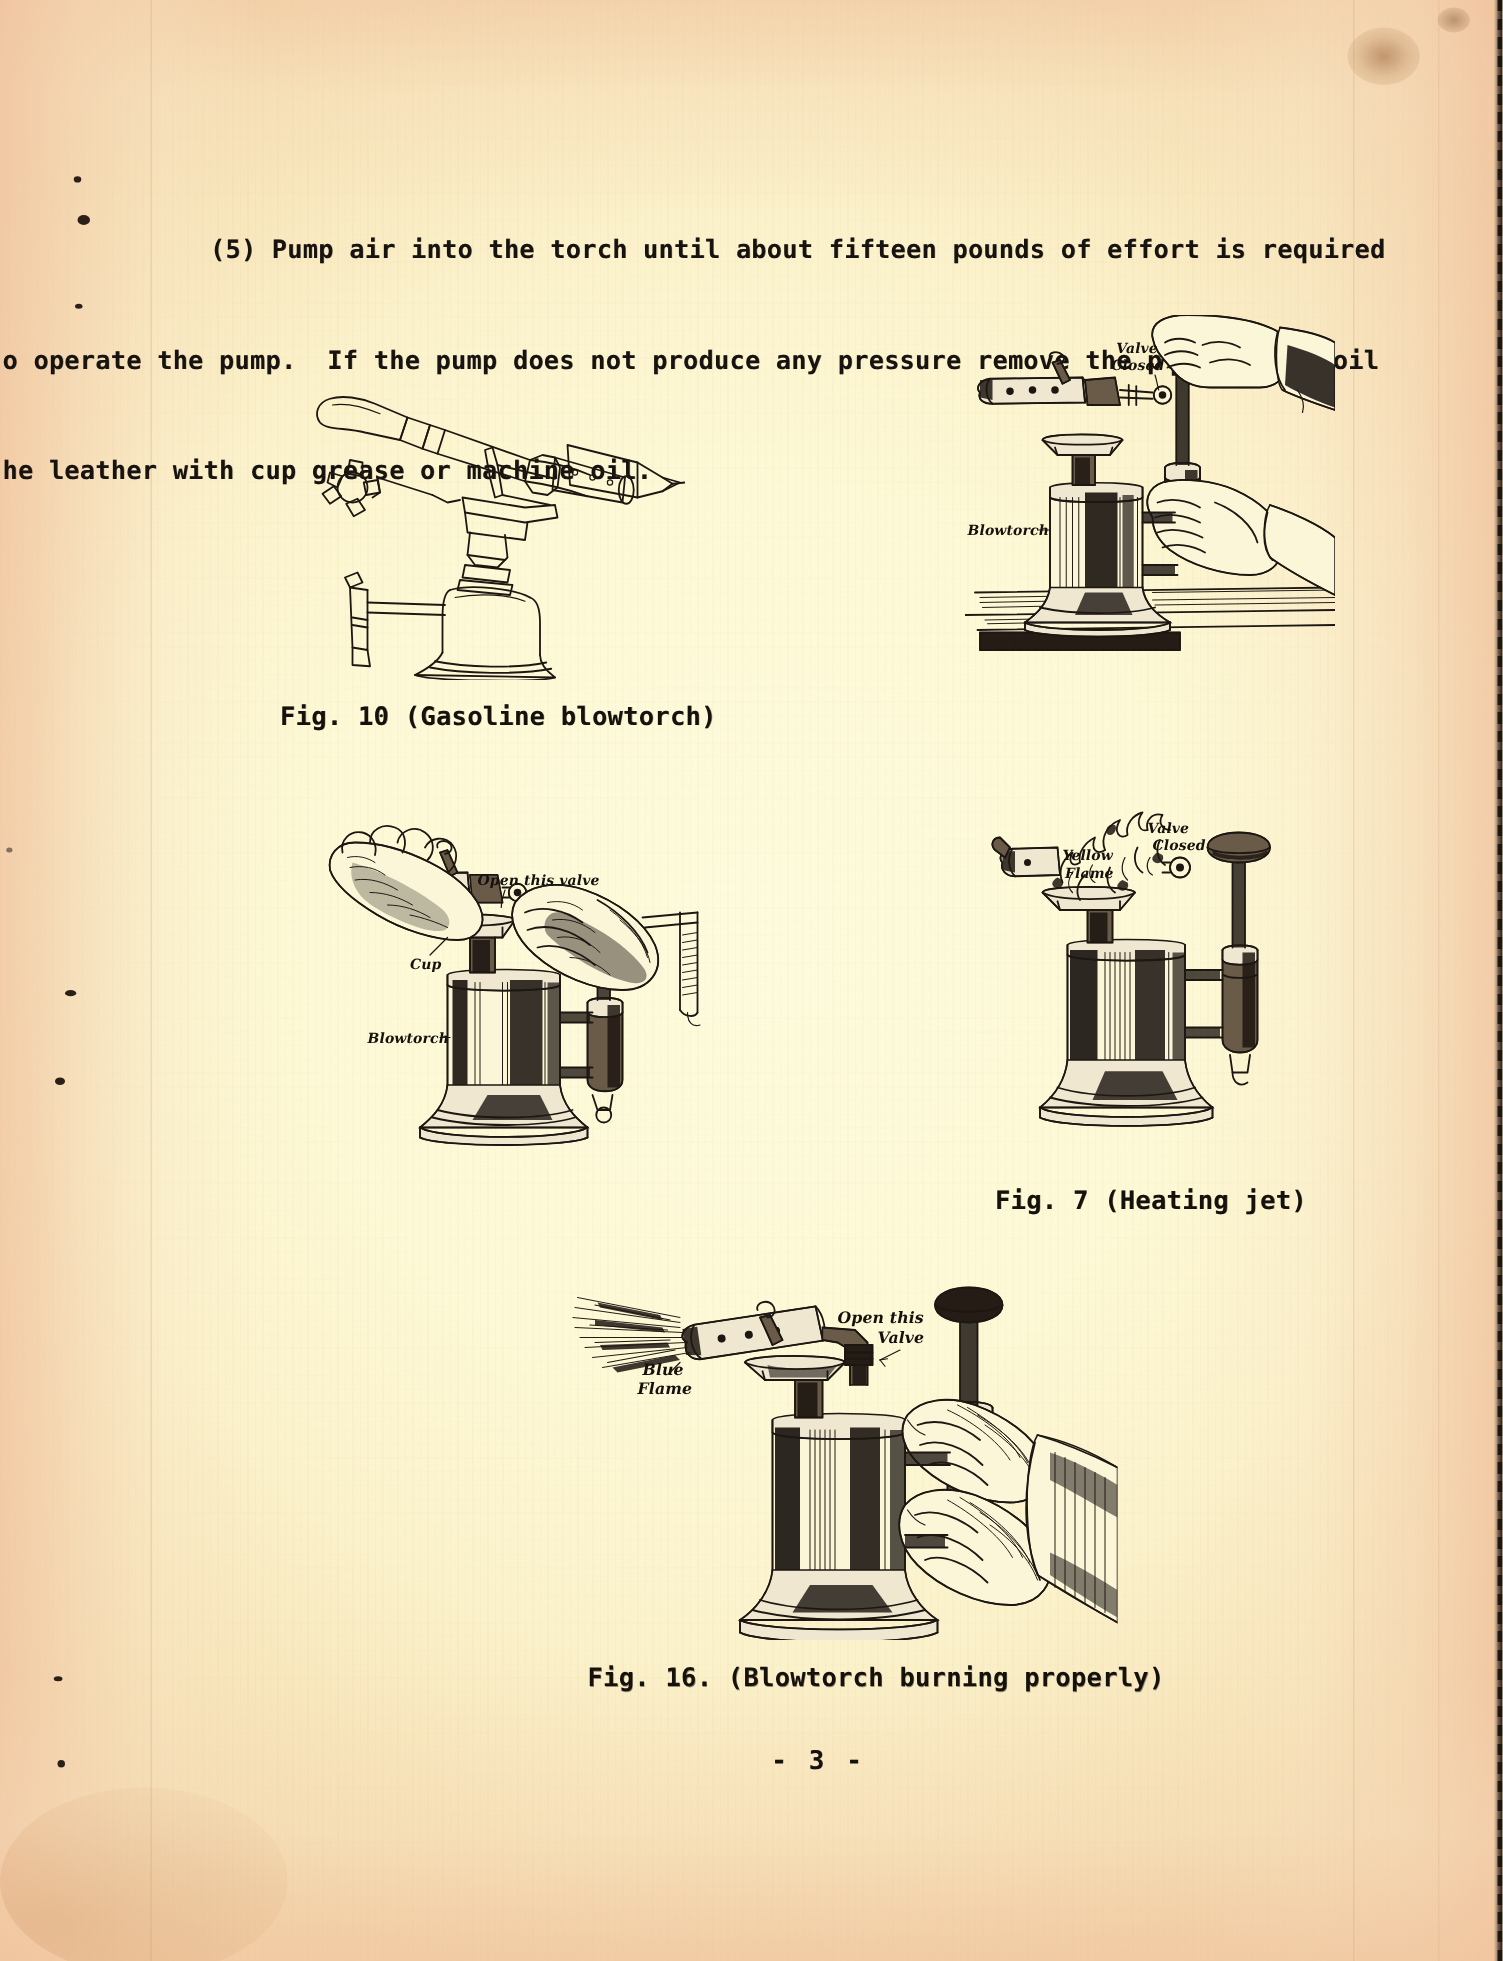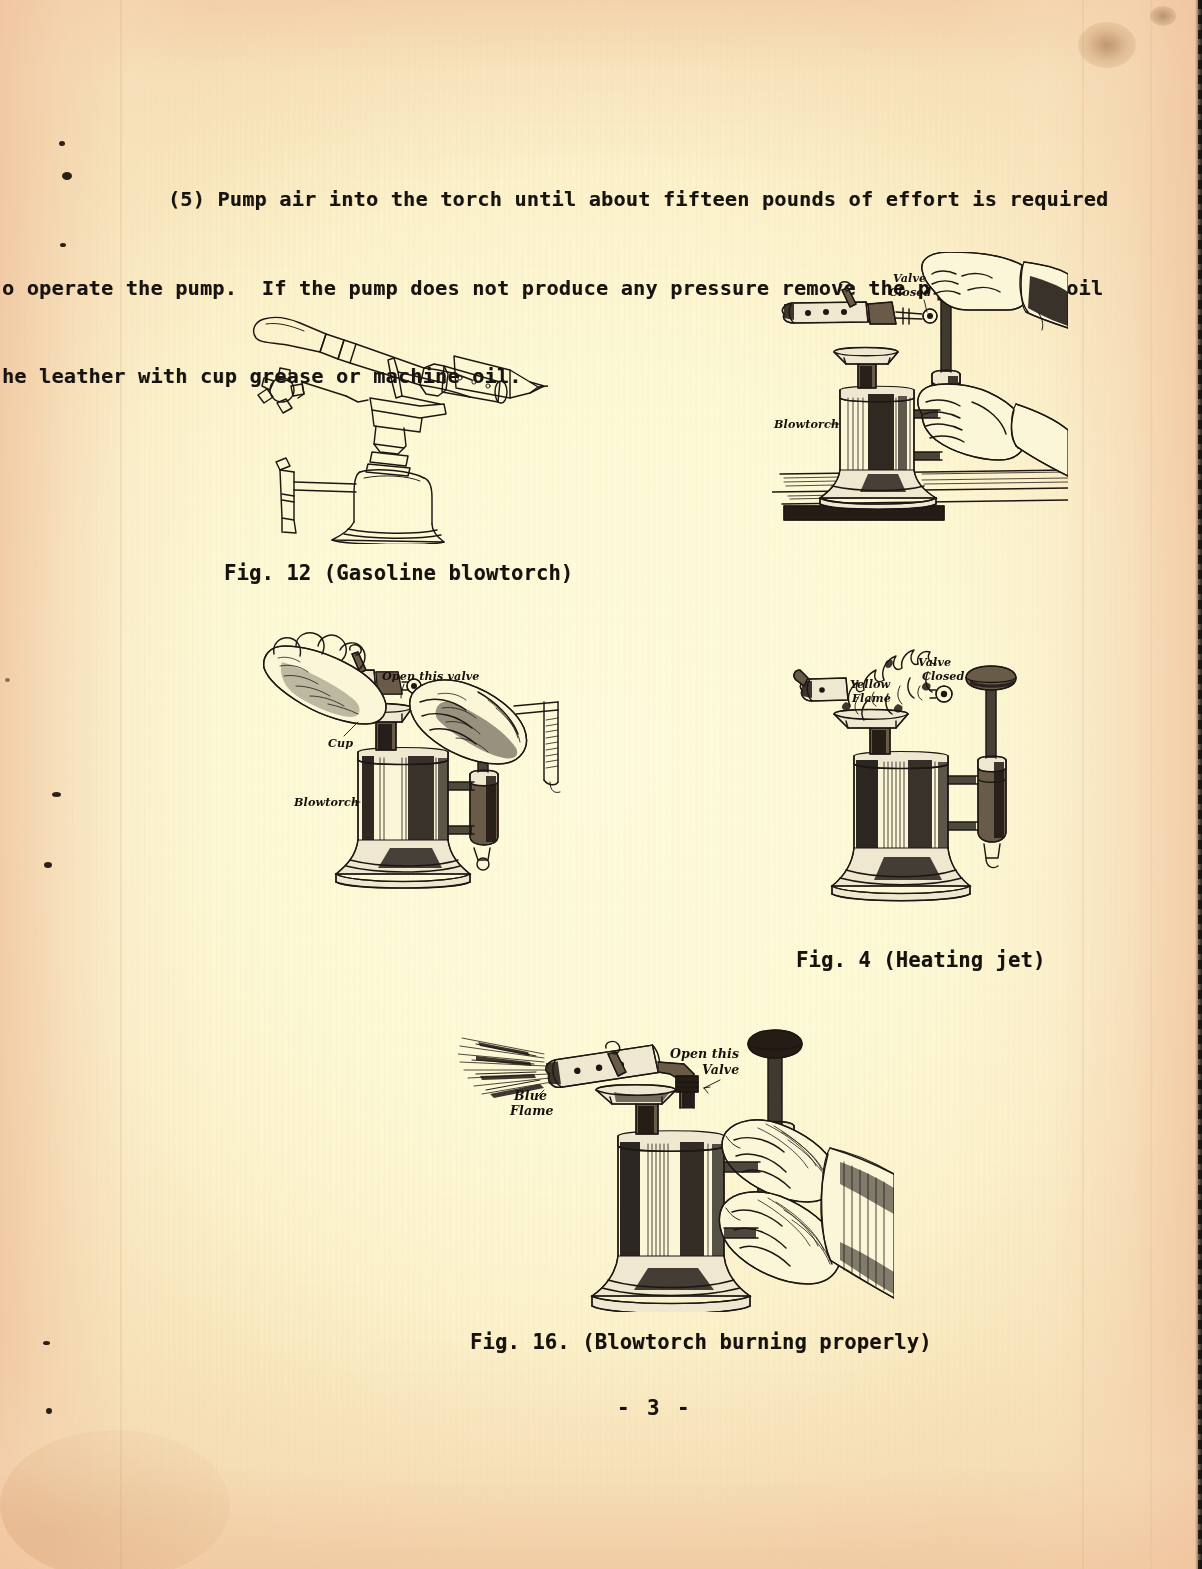--- a/index.html
+++ b/index.html
@@ -154,21 +154,21 @@
     font-weight: 700;
     letter-spacing: 2.6px;
     white-space: pre;
     text-shadow: 0.4px 0.3px 0px rgba(30,22,16,0.42);
   }
 
   
   .figure { position: absolute; }
   #fig-12 { left: 248px; top: 286px; width: 300px; height: 258px; }
   #fig-13 { left: 772px; top: 252px; width: 296px; height: 286px; }
-  #fig-14 { left: 262px; top: 624px; width: 310px; height: 268px; }
+  #fig-14 { left: 262px; top: 652px; width: 310px; height: 268px; }
   #fig-15 { left: 788px; top: 642px; width: 268px; height: 276px; }
   #fig-16 { left: 458px; top: 1016px; width: 436px; height: 296px; }
   .figure svg { display: block; width: 100%; height: 100%; }
 
   .ink   { fill: none; stroke: #1d1712; stroke-width: 1.45; stroke-linecap: round; stroke-linejoin: round; }
   .ink-t { fill: none; stroke: #1d1712; stroke-width: 0.95; stroke-linecap: round; stroke-linejoin: round; }
   .ink-h { fill: none; stroke: #241c15; stroke-width: 0.8; stroke-linecap: round; }
   .solid { fill: #1d1712; stroke: none; }
   .dark  { fill: #241c15; stroke: #1d1712; stroke-width: 1.1; }
   .mid   { fill: #6a5a48; stroke: #1d1712; stroke-width: 1.1; }
@@ -1060,20 +1060,20 @@
         <text class="fig-label lg" x="212" y="42">Open this</text>
         <text class="fig-label lg" x="244" y="58">Valve</text>
         <g class="ink-t">
           <path d="M262 64 L246 72"></path>
           <path d="M246 72 L252 71"></path>
             <path d="M246 72 L250 77"></path>
         </g>
       </svg>
     </div>
 
-    <div class="caption" id="cap-12">Fig. 12 (Gasoline blowtorch)</div>
-    <div class="caption" id="cap-15">Fig. 4 (Heating jet)</div>
+    <div class="caption" id="cap-12">Fig. 10 (Gasoline blowtorch)</div>
+    <div class="caption" id="cap-15">Fig. 7 (Heating jet)</div>
     <div class="caption" id="cap-16">Fig. 16. (Blowtorch burning properly)</div>
 
     <div class="page-number">- 3 -</div>
 
   </div>
 </div>
 
 </body></html>

